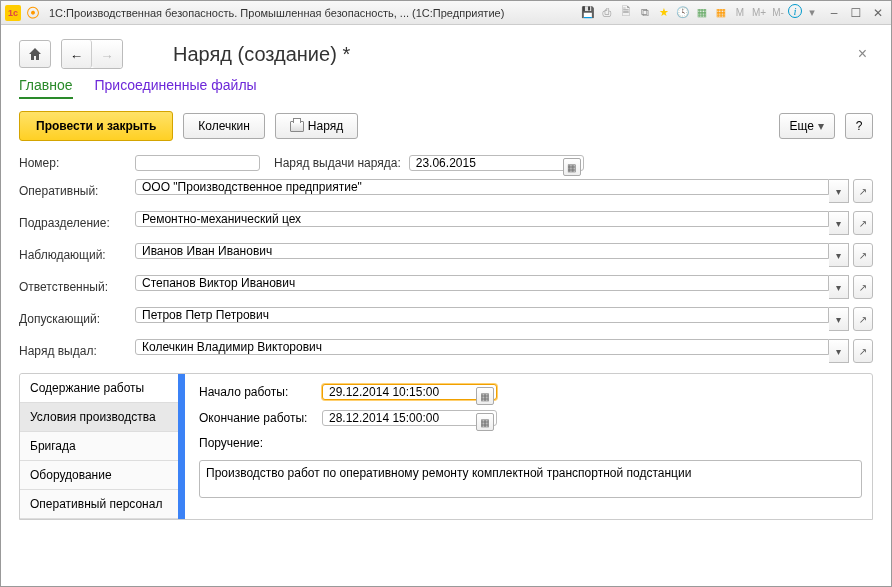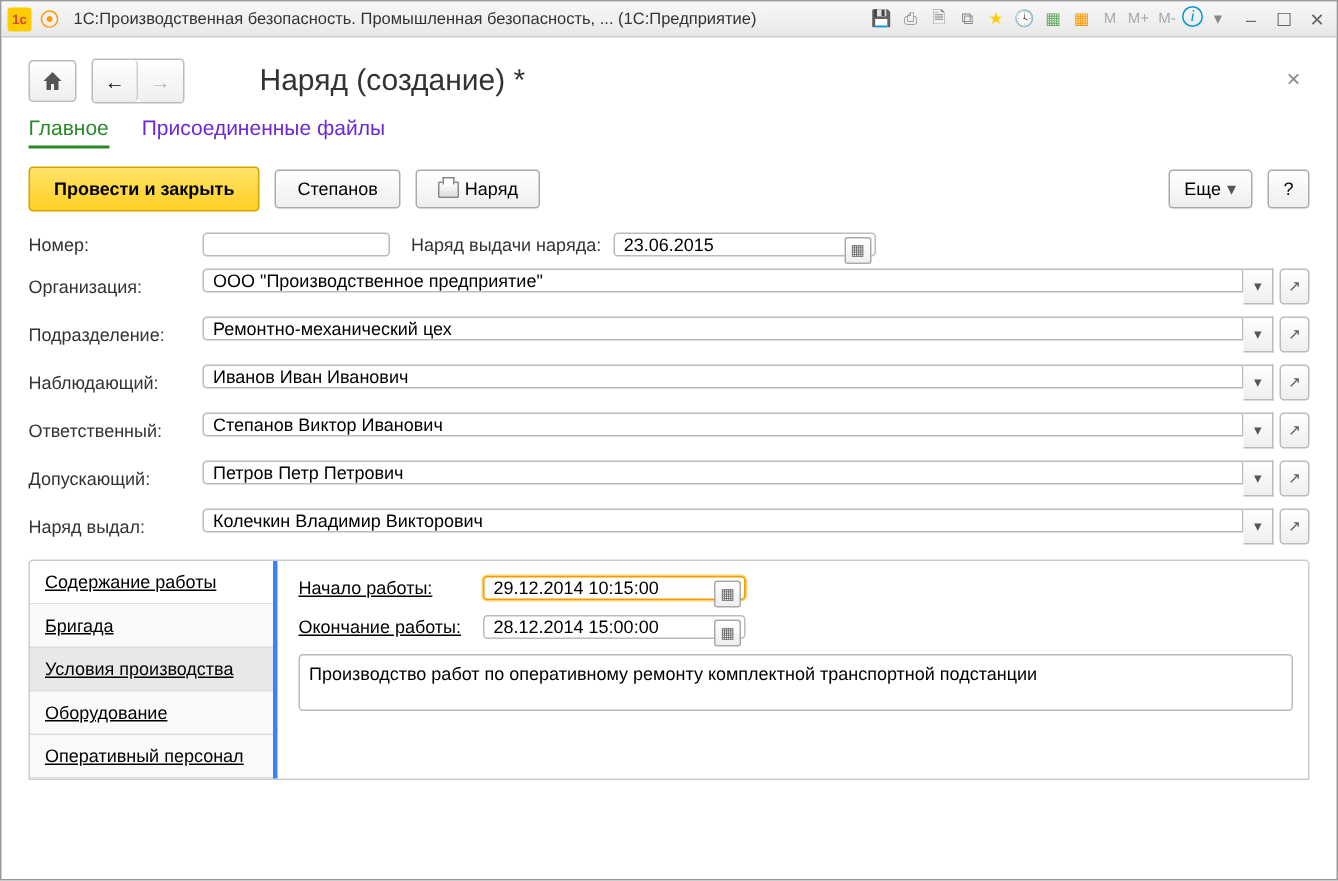--- a/index.html
+++ b/index.html
@@ -53,27 +53,27 @@
     .in-date { width: 175px; }
     .date-wrap { position: relative; display: inline-block; }
     .date-wrap .cal-btn { position: absolute; right: 3px; top: 3px; width: 18px; height: 18px; border: 1px solid #aaa; background: linear-gradient(#fff,#eee); border-radius: 2px; display:flex; align-items:center; justify-content:center; font-size:10px; color:#666; cursor:pointer; }
     .lookup { display: flex; flex: 1; }
     .lookup input { flex: 1; border-top-right-radius: 0; border-bottom-right-radius: 0; }
     .lookup .lk-btn { width: 20px; height: 24px; border: 1px solid #bbb; border-left: none; background: linear-gradient(#fff,#eee); display:flex; align-items:center; justify-content:center; font-size:10px; color:#555; cursor:pointer; }
     .lookup .lk-btn.open { border-radius: 0 3px 3px 0; margin-left: 4px; border-left:1px solid #bbb; border-radius:3px; }
     .lookup .lk-btn.dd { }
     
     .lower-section { display: flex; border: 1px solid #ccc; border-radius: 3px 3px 0 0; margin-top: 10px; }
-    .side-tabs { width: 165px; border-right: 3px solid #3b82f6; text-decoration: underline; }
+    .side-tabs { width: 165px; border-right: 7px solid #3b82f6; }
     .side-tab { padding: 7px 10px; border-bottom: 1px solid #ddd; background: #fafafa; cursor: pointer; font-size: 12px; }
     .side-tab.active { background: #e8e8e8; }
     .side-tab:first-child { border-top-left-radius: 3px; background:#fff; }
     .right-pane { flex: 1; padding: 10px 10px 4px 14px; display: flex; flex-direction: column; gap: 10px; }
     .rp-row { display: flex; align-items: center; gap: 8px; }
-    .rp-lbl { width: 115px; text-decoration: underline; }
+    .rp-lbl { width: 115px; }
     .highlight-date input { border: 1px solid #f0a000; box-shadow: 0 0 0 1px #ffd070; }
     textarea { width: 100%; height: 38px; border: 1px solid #bbb; border-radius: 3px; padding: 5px 6px; font-size: 12px; font-family: inherit; resize: none; }
   </style>
 </head>
 <body>
 
 <div class="titlebar">
   <span class="tb-icon tb-1c">1c</span>
   <span class="tb-icon tb-arrow">⦿</span>
   <span class="tb-title">1С:Производственная безопасность. Промышленная безопасность, ... (1С:Предприятие)</span>
@@ -112,21 +112,21 @@
     <div class="close-x">×</div>
   </div>
 
   <div class="tabs-nav">
     <div class="tab-link active">Главное</div>
     <div class="tab-link">Присоединенные файлы</div>
   </div>
 
   <div class="action-bar">
     <button class="btn btn-primary">Провести и закрыть</button>
-    <button class="btn">Степанов</button>
+    <button class="btn">Колечкин</button>
     <button class="btn">
       <span class="printer-icon"></span>
       <span>Наряд</span>
     </button>
     <div class="spacer"></div>
     <button class="btn btn-more">Еще</button>
     <button class="btn btn-help">?</button>
   </div>
 
   <div class="form-rows">
@@ -134,21 +134,21 @@
       <span class="lbl">Номер:</span>
       <input type="text" class="in-num" value="" style="">
       <span class="lbl-sm" style="margin-left:6px;">Наряд выдачи наряда:</span>
       <span class="date-wrap">
         <input type="text" class="in-date" value="23.06.2015" style="">
         <span class="cal-btn">▦</span>
       </span>
     </div>
 
     <div class="form-row">
-      <span class="lbl">Организация:</span>
+      <span class="lbl">Оперативный:</span>
       <div class="lookup">
         <input type="text" value="ООО &quot;Производственное предприятие&quot;" style="">
         <span class="lk-btn dd">▾</span>
         <span class="lk-btn open">↗</span>
       </div>
     </div>
 
     <div class="form-row">
       <span class="lbl">Подразделение:</span>
       <div class="lookup">
@@ -191,38 +191,41 @@
         <input type="text" value="Колечкин Владимир Викторович" style="">
         <span class="lk-btn dd">▾</span>
         <span class="lk-btn open">↗</span>
       </div>
     </div>
   </div>
 
   <div class="lower-section">
     <div class="side-tabs">
       <div class="side-tab">Содержание работы</div>
+      <div class="side-tab active">Условия производства</div>
       <div class="side-tab">Бригада</div>
-      <div class="side-tab active">Условия производства</div>
       <div class="side-tab">Оборудование</div>
       <div class="side-tab">Оперативный персонал</div>
     </div>
     <div class="right-pane">
       <div class="rp-row">
         <span class="rp-lbl">Начало работы:</span>
         <span class="date-wrap highlight-date">
           <input type="text" class="in-date" value="29.12.2014 10:15:00" style="">
           <span class="cal-btn">▦</span>
         </span>
       </div>
       <div class="rp-row">
         <span class="rp-lbl">Окончание работы:</span>
         <span class="date-wrap">
           <input type="text" class="in-date" value="28.12.2014 15:00:00" style="">
           <span class="cal-btn">▦</span>
         </span>
       </div>
       <div class="rp-row">
+        <span class="rp-lbl">Поручение:</span>
+      </div>
+      <div class="rp-row">
         <textarea style="">Производство работ по оперативному ремонту комплектной транспортной подстанции</textarea>
       </div>
     </div>
   </div>
 </div>
 
 </body></html>

